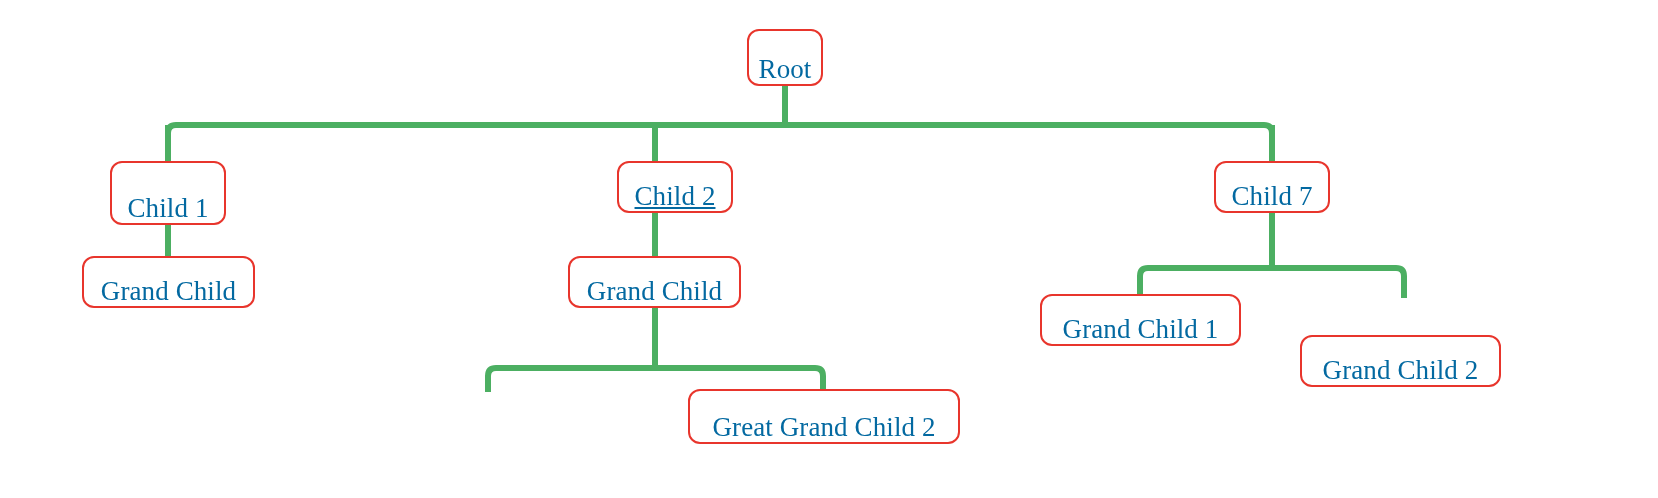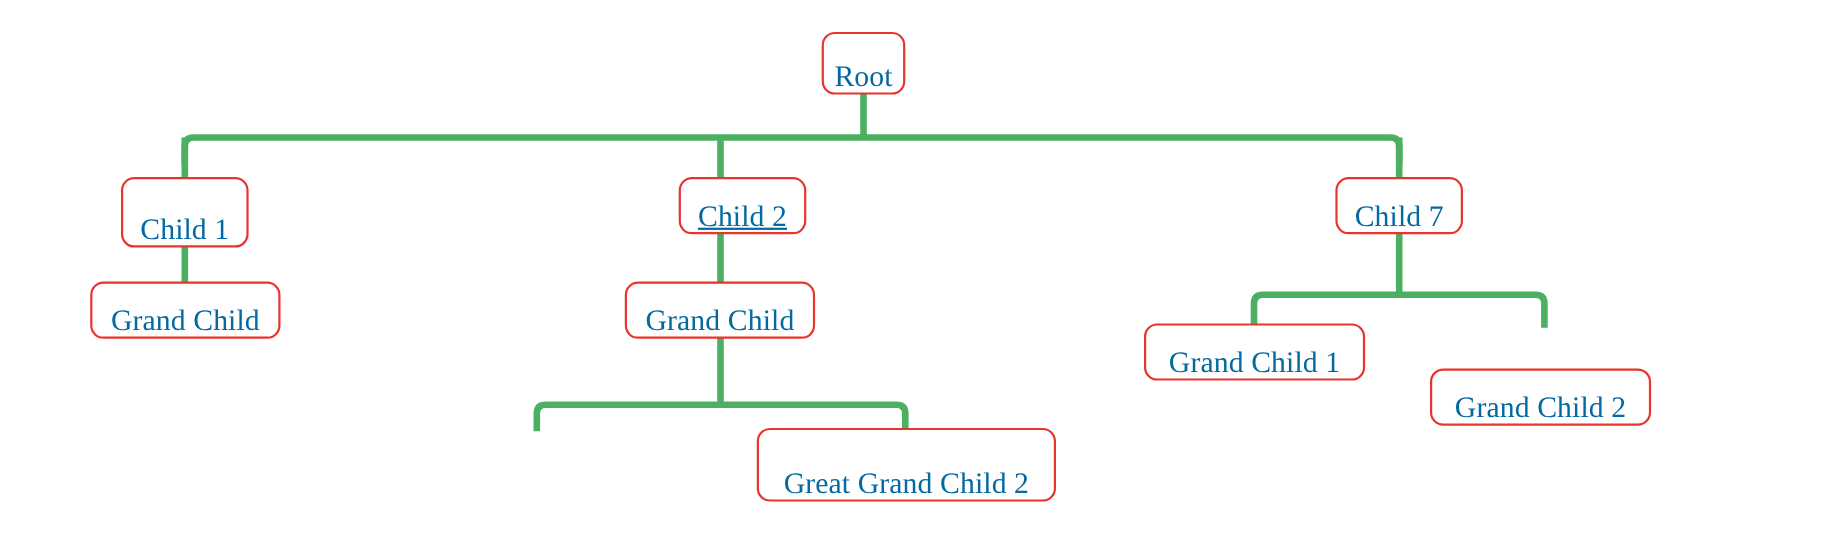--- a/index.html
+++ b/index.html
@@ -116,18 +116,18 @@
 
     <div class="node" style="left:1040px; top:294px; width:201px; height:52px;">
       <span class="node-label">Grand Child 1</span>
     </div>
 
     <div class="node" style="left:1300px; top:294px; width:201px; height:52px;margin-top:41px;">
       <span class="node-label">Grand Child 2</span>
     </div>
 
 
-    <div class="node" style="left:688px; top:389px; width:272px; height:67px;">
+    <div class="node" style="left:688px; top:389px; width:272px; height:55px;">
       <span class="node-label">Great Grand Child 2</span>
     </div>
 
   </div>
 </div>
 
 </body></html>

